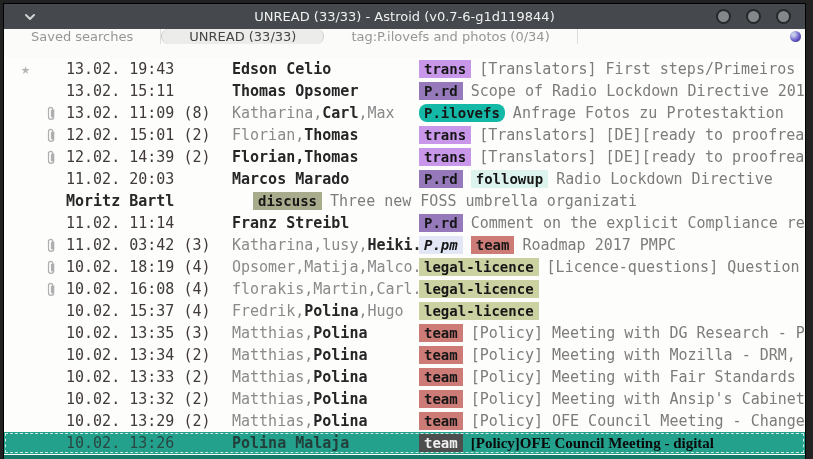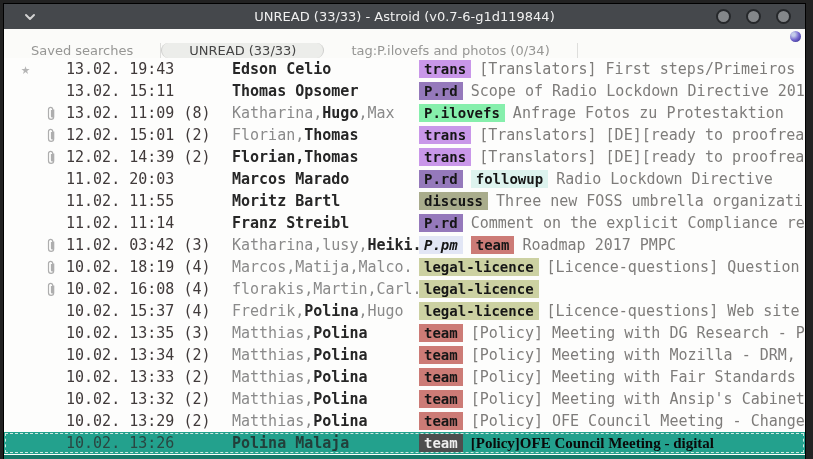--- a/index.html
+++ b/index.html
@@ -21,21 +21,21 @@
     font-size:13px;color:#f0f0f0;pointer-events:none;
   }
   .winbtns{margin-left:auto;display:flex;gap:15px;margin-right:14px;z-index:2;}
   .winbtn{
     width:11px;height:11px;border-radius:50%;
     border:2px solid #26282b;background:#84878a;
   }
   
   .tabbar{
     height:29px;flex:0 0 29px;background:#fbfbf9;
-    display:flex;align-items:flex-end;font-size:13px;color:#969694;
+    display:flex;align-items:flex-start;font-size:13px;color:#969694;
     position:relative;
   }
   .tab{
     display:flex;align-items:center;padding:0 27px;
     border-right:1px solid #dededc;cursor:default;white-space:nowrap;
   }
   .tab.active{
     background:#ecedea;color:#454545;
     border-left:1px solid #cfcfcd;border-right:1px solid #cfcfcd;border-radius:14px;
   }
@@ -116,23 +116,23 @@
       </div>
       <div class="row">
         <span class="col-icon">
           <span style="display: flex;">
             <svg width="12" height="15" viewBox="0 0 12 15">
               <path d="M8.7 3.6 v7.2 a2.6 2.6 0 0 1 -5.2 0 V3.4 a2.1 2.1 0 0 1 4.2 0 v6.9 a0.6 0.6 0 0 1 -1.2 0 V4" fill="none" stroke="#aeaeae" stroke-width="1.2"></path>
             </svg>
           </span>
         </span>
         <span class="col-date">13.02. 11:09 (8)</span>
-        <span class="col-names"><span class="np">Katharina,</span><span class="np b">Hugo</span><span class="np">,Max</span></span>
-        <span class="col-main">
-          <span class="tag" style="background: #86efac;">P.ilovefs</span>
+        <span class="col-names"><span class="np">Katharina,</span><span class="np b">Carl</span><span class="np">,Max</span></span>
+        <span class="col-main">
+          <span class="tag" style="background: #14b8a6; border-radius: 8px;">P.ilovefs</span>
           <span class="subject">Anfrage Fotos zu Protestaktion</span>
         </span>
       </div>
       <div class="row">
         <span class="col-icon">
           <span style="display: flex;">
             <svg width="12" height="15" viewBox="0 0 12 15">
               <path d="M8.7 3.6 v7.2 a2.6 2.6 0 0 1 -5.2 0 V3.4 a2.1 2.1 0 0 1 4.2 0 v6.9 a0.6 0.6 0 0 1 -1.2 0 V4" fill="none" stroke="#aeaeae" stroke-width="1.2"></path>
             </svg>
           </span>
@@ -164,21 +164,20 @@
         <span class="col-date">11.02. 20:03</span>
         <span class="col-names"><span class="np b">Marcos Marado</span></span>
         <span class="col-main">
           <span class="tag" style="background: rgb(149, 121, 187);">P.rd</span>
           <span class="tag" style="background: rgb(221, 243, 238);">followup</span>
           <span class="subject">Radio Lockdown Directive</span>
         </span>
       </div>
       <div class="row">
         <span class="col-icon"></span>
-        <span class="col-date">11.02. 11:55</span>
         <span class="col-names"><span class="np b">Moritz Bartl</span></span>
         <span class="col-main">
           <span class="tag" style="background: rgb(169, 172, 140);">discuss</span>
           <span class="subject">Three new FOSS umbrella organizati</span>
         </span>
       </div>
       <div class="row">
         <span class="col-icon"></span>
         <span class="col-date">11.02. 11:14</span>
         <span class="col-names"><span class="np b">Franz Streibl</span></span>
@@ -205,21 +204,21 @@
       </div>
       <div class="row">
         <span class="col-icon">
           <span style="display: flex;">
             <svg width="12" height="15" viewBox="0 0 12 15">
               <path d="M8.7 3.6 v7.2 a2.6 2.6 0 0 1 -5.2 0 V3.4 a2.1 2.1 0 0 1 4.2 0 v6.9 a0.6 0.6 0 0 1 -1.2 0 V4" fill="none" stroke="#aeaeae" stroke-width="1.2"></path>
             </svg>
           </span>
         </span>
         <span class="col-date">10.02. 18:19 (4)</span>
-        <span class="col-names"><span class="np">Marcos,Matija,Malco.</span></span>
+        <span class="col-names"><span class="np">Opsomer,Matija,Malco.</span></span>
         <span class="col-main">
           <span class="tag" style="background: rgb(204, 209, 162);">legal-licence</span>
           <span class="subject">[Licence-questions] Question</span>
         </span>
       </div>
       <div class="row">
         <span class="col-icon">
           <span style="display: flex;">
             <svg width="12" height="15" viewBox="0 0 12 15">
               <path d="M8.7 3.6 v7.2 a2.6 2.6 0 0 1 -5.2 0 V3.4 a2.1 2.1 0 0 1 4.2 0 v6.9 a0.6 0.6 0 0 1 -1.2 0 V4" fill="none" stroke="#aeaeae" stroke-width="1.2"></path>
@@ -231,21 +230,20 @@
         <span class="col-main">
           <span class="tag" style="background: rgb(204, 209, 162);">legal-licence</span>
         </span>
       </div>
       <div class="row">
         <span class="col-icon"></span>
         <span class="col-date">10.02. 15:37 (4)</span>
         <span class="col-names"><span class="np">Fredrik,</span><span class="np b">Polina</span><span class="np">,Hugo</span></span>
         <span class="col-main">
           <span class="tag" style="background: rgb(204, 209, 162);">legal-licence</span>
-          <span class="subject">[Licence-questions] Web site</span>
         </span>
       </div>
       <div class="row">
         <span class="col-icon"></span>
         <span class="col-date">10.02. 13:35 (3)</span>
         <span class="col-names"><span class="np">Matthias,</span><span class="np b">Polina</span></span>
         <span class="col-main">
           <span class="tag" style="background: rgb(204, 123, 118);">team</span>
           <span class="subject">[Policy] Meeting with DG Research - P</span>
         </span>

